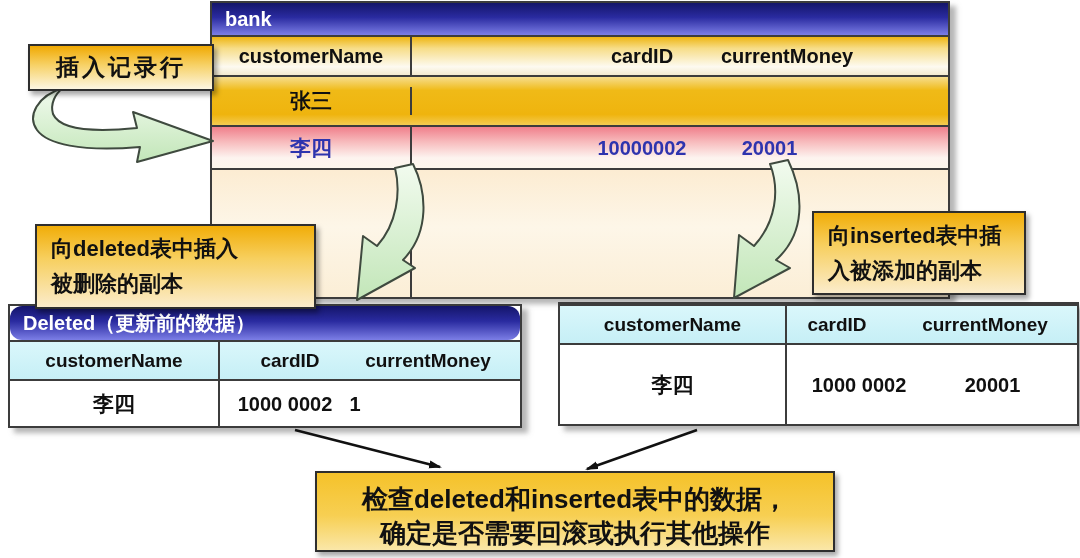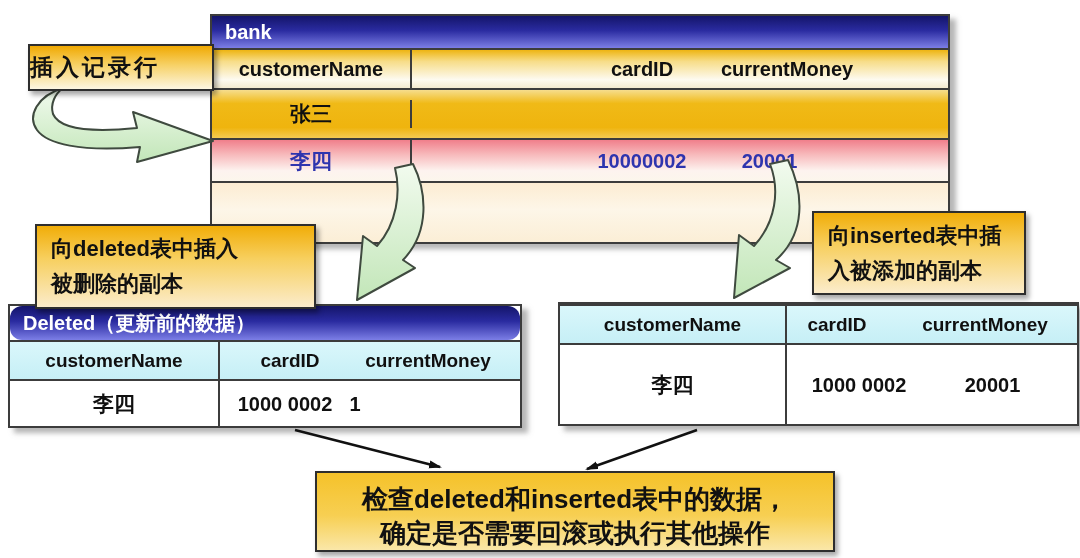--- a/index.html
+++ b/index.html
@@ -13,21 +13,21 @@
   .tbl{position:absolute;border:2px solid #3c3c3c;display:flex;flex-direction:column;
        box-shadow:6px 5px 5px rgba(110,110,110,.5);background:#fff;}
   .tbar{display:flex;align-items:center;padding-left:13px;color:#ffffff;font-size:20px;
         background:linear-gradient(180deg,#14156a 0%,#2a2ba0 45%,#7c7ee6 100%);}
   .trow{display:flex;border-top:2px solid #3c3c3c;}
   .c1{display:flex;align-items:center;justify-content:center;border-right:2px solid #3c3c3c;}
   .c2{flex:1;position:relative;}
   .pos{position:absolute;top:50%;transform:translateY(-50%);text-align:center;white-space:nowrap;}
 
   
-  .bank{left:210px;top:14px;width:740px;height:230px;z-index:1;}
+  .bank{left:210px;top:1px;width:740px;height:298px;z-index:1;}
   .bank .tbar{height:32px;}
   .bank .c1{width:200px;font-size:20px;}
   .bank .thead{height:40px;font-size:20px;
       background:linear-gradient(180deg,#eeb512 0%,#f7dd88 30%,#fdfaf0 78%,#f3ead0 100%);}
   .bank .r-gold{height:50px;font-size:20px;
       background:linear-gradient(180deg,#f6dd8d 0%,#f0ba17 28%,#efb40e 78%,#f4cb52 100%);align-items:center;}
   .bank .r-pink{height:43px;font-size:20px;color:#2e34ae;
       background:linear-gradient(180deg,#f07f8b 0%,#f7b9bb 35%,#fdf3ef 75%,#fcf6ec 100%);}
   .bank .r-empty{flex:1;
       background:linear-gradient(180deg,#fcecd2 0%,#fdf6e8 45%,#fbeed6 100%);}
@@ -39,21 +39,21 @@
   .trig .tdata{flex:1;font-size:20px;background:#ffffff;}
   .deleted{left:8px;top:304px;width:514px;height:124px;z-index:1;}
   .deleted .c1{width:210px;}
   .inserted{left:558px;top:302px;width:521px;height:124px;z-index:1;}
   .inserted .c1{width:227px;}
 
   
   .callout{position:absolute;border:2px solid #2e2e2e;z-index:5;
       box-shadow:3px 4px 5px rgba(0,0,0,.35);color:#111;}
   .co-insert{left:28px;top:44px;width:186px;height:47px;display:flex;align-items:center;
-      justify-content:flex-start;font-size:23px;letter-spacing:3px;
+      justify-content:center;font-size:23px;letter-spacing:3px;
       background:linear-gradient(180deg,#f0a902 0%,#f7d268 45%,#fdf6e2 100%);}
   .co-side{font-size:22px;line-height:35px;padding:5px 8px 5px 14px;
       background:linear-gradient(180deg,#f1ad08 0%,#f7cf5e 40%,#fbeccb 100%);}
   .co-deleted{left:35px;top:207px;width:281px;height:85px;margin-top:17px;}
   .co-inserted{left:812px;top:211px;width:214px;height:84px;}
   .co-check{left:315px;top:471px;width:520px;height:81px;text-align:center;font-size:26px;
       line-height:34px;padding-top:9px;
       background:linear-gradient(180deg,#f5c22a 0%,#f7cf52 55%,#fae7a8 100%);}
 
   .arrow-svg{position:absolute;z-index:4;}

